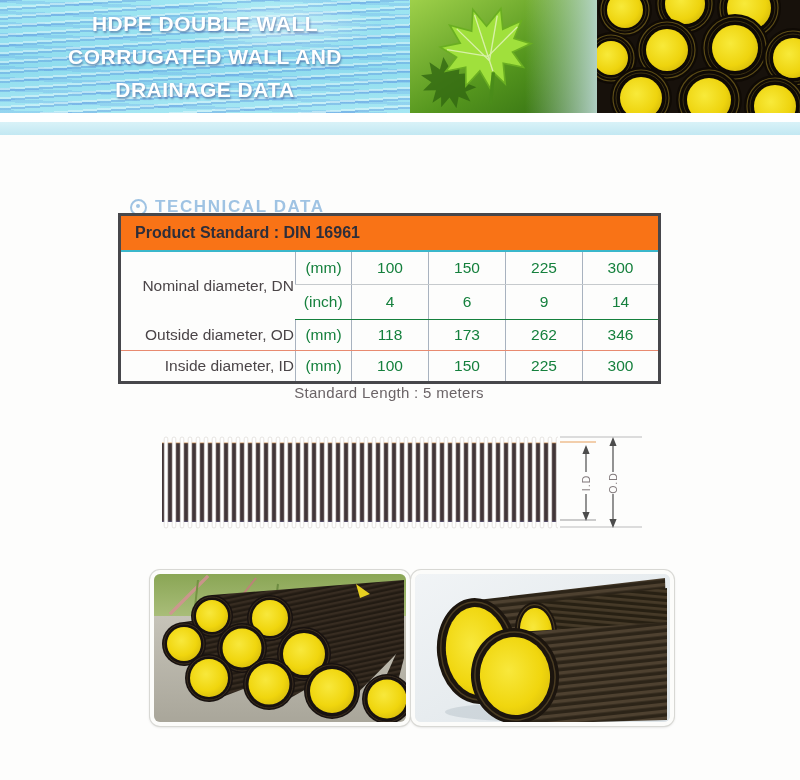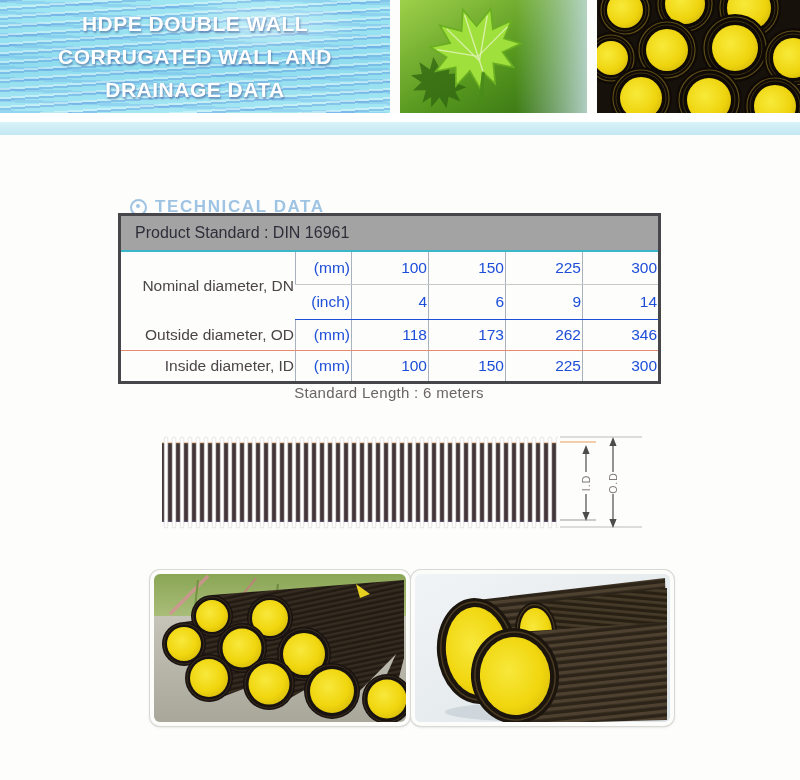--- a/index.html
+++ b/index.html
@@ -1,20 +1,20 @@
 <!DOCTYPE html>
 <html><head>
 <meta charset="utf-8">
 <style>
   html,body{margin:0;padding:0;background:#fff;}
   .page{position:relative;width:800px;height:780px;background:#fdfdfc;overflow:hidden;
         font-family:"Liberation Sans",sans-serif;}
 
   
-  .header{position:absolute;left:0;top:0;width:800px;height:101px;display:flex;gap:10px;}
+  .header{position:absolute;left:0;top:0;width:800px;height:101px;display:flex;}
   .water-panel{position:relative;width:410px;height:113px;overflow:hidden;
     background:
       radial-gradient(140px 40px at 68% 22%, rgba(255,255,255,.45), rgba(255,255,255,0) 70%),
       repeating-linear-gradient(176deg, rgba(70,120,215,.30) 0 2px, rgba(255,255,255,0) 2px 7px, rgba(255,255,255,.38) 7px 9px),
       repeating-linear-gradient(2deg, rgba(90,150,230,.22) 0 3px, rgba(0,0,0,0) 3px 11px),
       linear-gradient(180deg,#9fe6f2,#8fdcee 60%,#a6e7f3);}
   .title-block{position:absolute;left:0;top:7px;width:100%;text-align:center;
     color:#fff;font-weight:bold;font-size:21px;line-height:33px;letter-spacing:.5px;
     text-shadow:1px 2px 2px rgba(70,100,150,.6),0 0 2px rgba(110,140,190,.4);}
   .leaf-panel{width:187px;height:113px;}
@@ -31,24 +31,24 @@
     margin-right:8px;position:relative;}
   .dot-circle::after{content:"";position:absolute;left:3.5px;top:3.5px;width:4px;height:4px;
     border-radius:50%;background:#9fc3e3;}
 
   
   .table-wrap{position:absolute;left:118px;top:213px;width:542px;}
   table.tech{border-collapse:collapse;table-layout:fixed;width:542px;
     border:3px solid #47474b;font-size:15.5px;color:#4b4548;}
   table.tech td{border-left:1px solid #a8b2bf;overflow:hidden;white-space:nowrap;}
   table.tech td:first-child{border-left:none;}
-  td.thead{background:#a3a3a3;font-weight:normal;font-size:16px;color:#2e2e3a;
+  td.thead{background:#f97316;font-weight:bold;font-size:16px;color:#2e2e3a;
     padding:7px 0 7px 14px;border-bottom:2px solid #3ab7cb;height:20px;}
   td.lbl{padding-left:14px;text-align:right;}
-  td.unit,td.val{text-align:right;color:#1d4ed8;}
+  td.unit,td.val{text-align:center;color:#15803d;}
   tr.r1 td{height:30px;border-bottom:1px solid #c6cacd;}
   tr.r1 td.lbl{border-bottom:none;}
   tr.r2 td{height:32px;border-bottom:1px solid;
     border-image:linear-gradient(90deg,#c9cc52,#e0953c) 1;}
   tr.r3 td{height:28px;border-bottom:1px solid #e88a70;}
   tr.r4 td{height:28px;}
 
   .note{position:absolute;left:118px;top:384px;width:542px;text-align:center;
     font-size:15px;color:#6b6467;letter-spacing:.3px;}
 
@@ -233,21 +233,21 @@
         <td class="unit">(mm)</td>
         <td class="val">100</td>
         <td class="val">150</td>
         <td class="val">225</td>
         <td class="val">300</td>
       </tr>
     </tbody>
       </table>
   </div>
 
-  <div class="note">Standard Length : 6 meters</div>
+  <div class="note">Standard Length : 5 meters</div>
 
   <div class="diagram">
     <svg width="490" height="108" viewBox="0 0 490 108">
       <defs>
         <pattern id="corr" width="8" height="105" patternUnits="userSpaceOnUse">
           <rect x="0" y="13" width="8" height="79" fill="#423638"></rect>
           <rect x="0" y="12.4" width="8" height="1" fill="#d08a4a" opacity=".7"></rect>
           <rect x="0" y="90.8" width="8" height="1" fill="#6a6ab8" opacity=".45"></rect>
           <rect x="2.2" y="7" width="3.6" height="91" rx="1.8" fill="#ffffff" stroke="#cfc8c2" stroke-width="0.5"></rect>
         </pattern>

